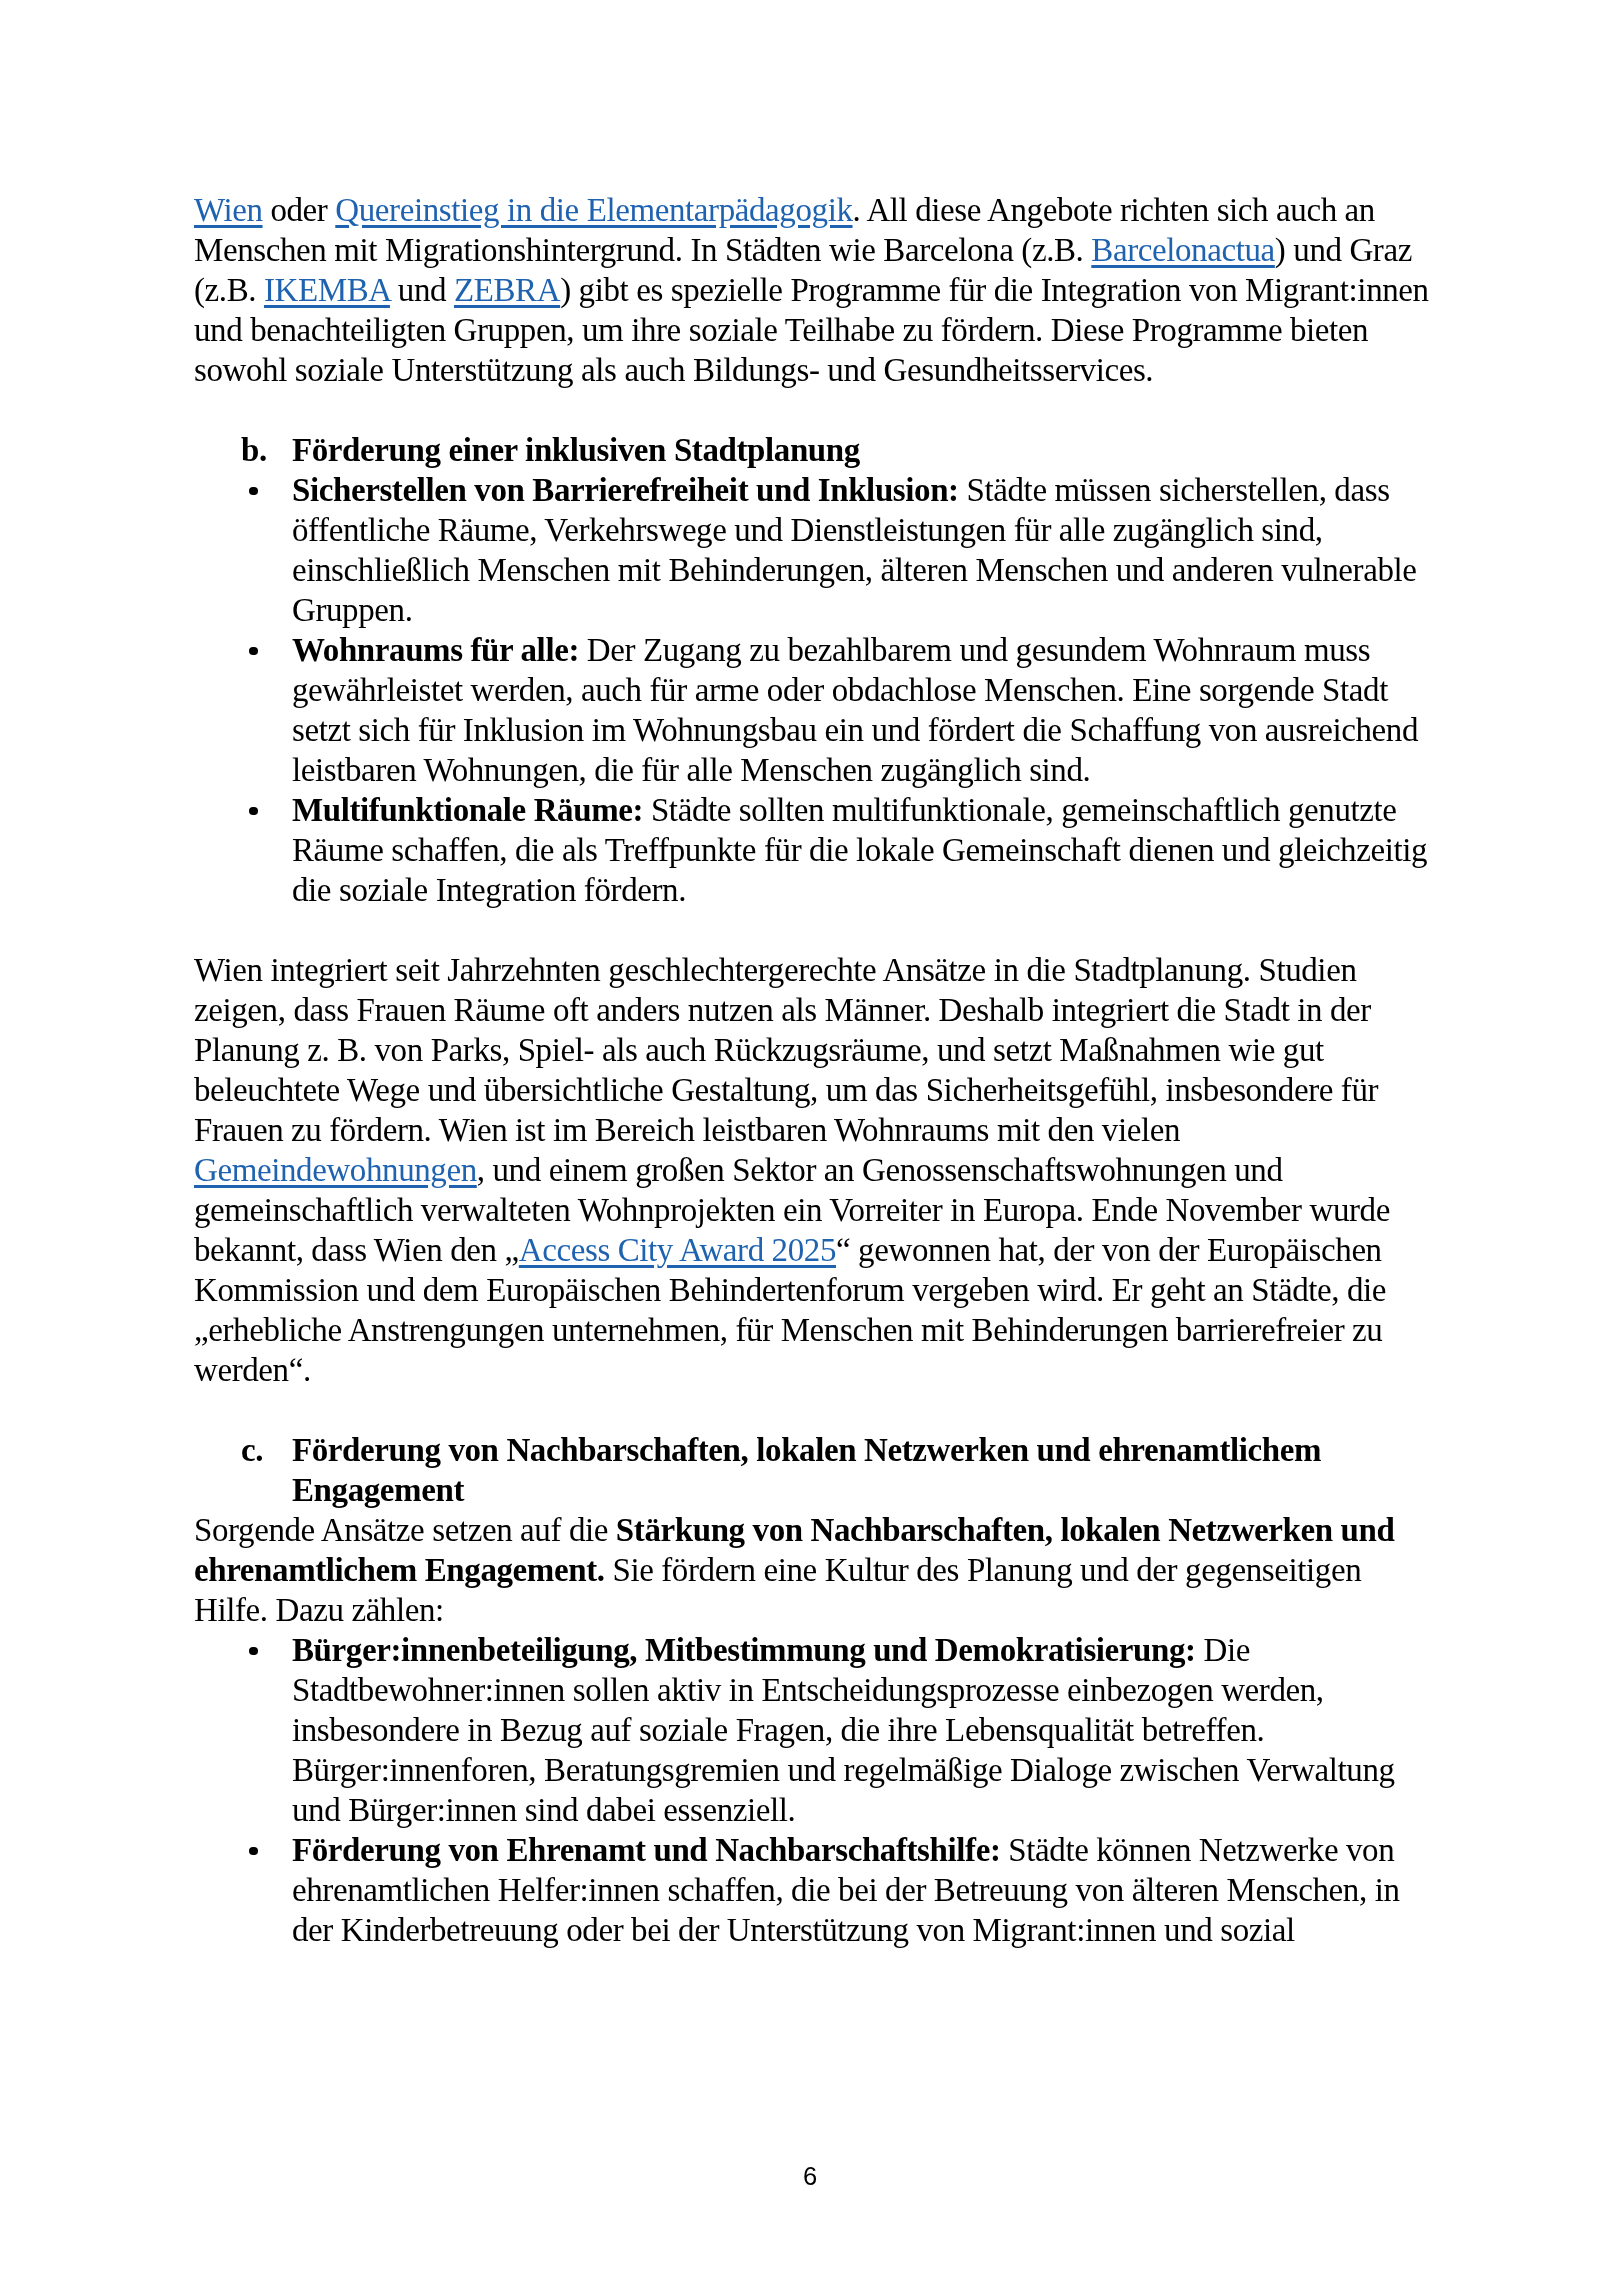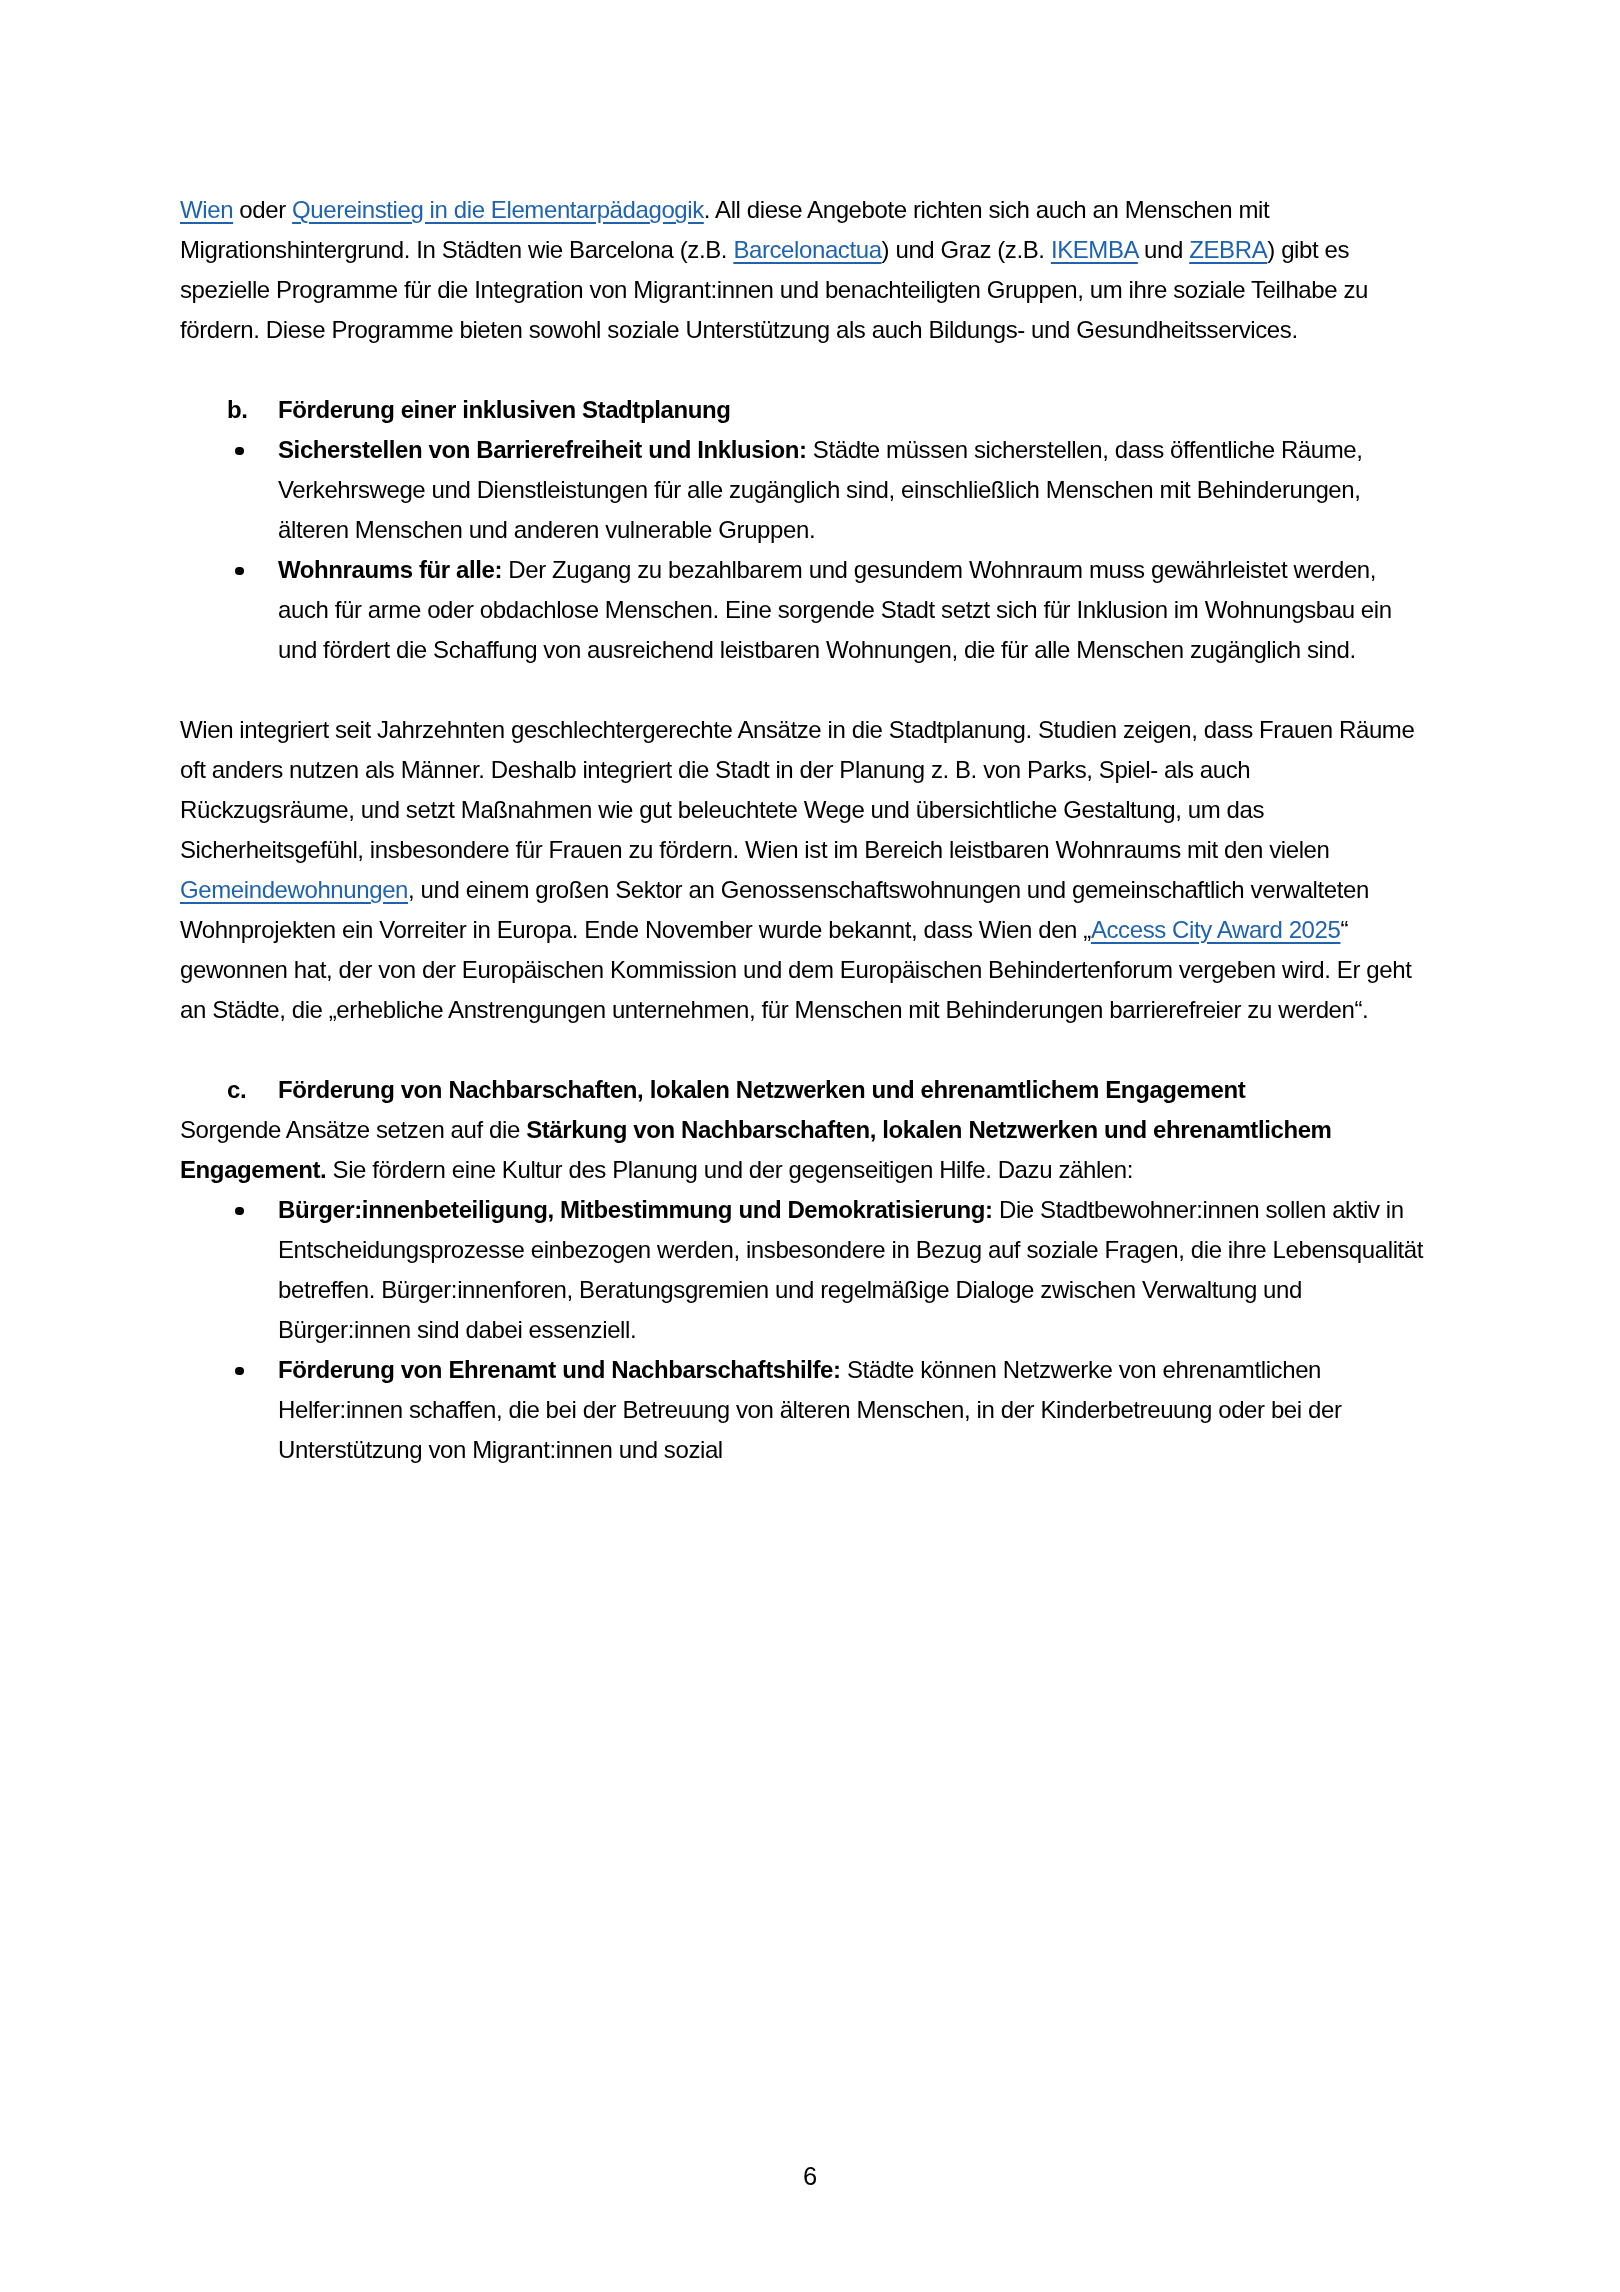--- a/index.html
+++ b/index.html
@@ -1,20 +1,20 @@
 <!DOCTYPE html>
 <html><head>
 <meta charset="utf-8">
 <style>
   html, body { margin: 0; padding: 0; background: #ffffff; }
   body { width: 1620px; height: 2293px; position: relative; overflow: hidden; }
   .page {
-    position: absolute; left: 180px; top: 190px; width: 1245px;
-    font-family: Liberation Sans, sans-serif;
-    font-size: 24px; line-height: 40px; color: #000;
+    position: absolute; left: 194px; top: 190px; width: 1245px;
+    font-family: Liberation Serif, serif;
+    font-size: 33px; line-height: 40px; color: #000;
     letter-spacing: -0.4px;
   }
   p { margin: 0; }
   a { color: #1f63b0; text-decoration: underline; text-underline-offset: 3.9px; }
   b { font-weight: bold; }
   .gap { height: 40px; }
   .heading { display: flex; padding-left: 47px; font-weight: bold; }
   .heading .marker { width: 51px; flex: 0 0 51px; }
   .heading .htext { flex: 1; }
   ul.bullets { list-style: none; margin: 0; padding: 0; }
@@ -38,20 +38,21 @@
   <div class="gap"></div>
 
   <div class="heading">
     <span class="marker">b.</span>
     <span class="htext">Förderung einer inklusiven Stadtplanung</span>
   </div>
 
   <ul class="bullets">
     <li><span class="bullet"></span><b>Sicherstellen von Barrierefreiheit und Inklusion:</b><span> Städte müssen sicherstellen, dass öffentliche Räume, Verkehrswege und Dienstleistungen für alle zugänglich sind, einschließlich Menschen mit Behinderungen, älteren Menschen und anderen vulnerable Gruppen.</span></li>
     <li><span class="bullet"></span><b>Wohnraums für alle:</b><span> Der Zugang zu bezahlbarem und gesundem Wohnraum muss gewährleistet werden, auch für arme oder obdachlose Menschen. Eine sorgende Stadt setzt sich für Inklusion im Wohnungsbau ein und fördert die Schaffung von ausreichend leistbaren Wohnungen, die für alle Menschen zugänglich sind.</span></li>
+    <li><span class="bullet"></span><b>Multifunktionale Räume:</b><span> Städte sollten multifunktionale, gemeinschaftlich genutzte Räume schaffen, die als Treffpunkte für die lokale Gemeinschaft dienen und gleichzeitig die soziale Integration fördern.</span></li>
   </ul>
 
   <div class="gap"></div>
 
   <p><span>Wien integriert seit Jahrzehnten geschlechtergerechte Ansätze in die Stadtplanung. Studien zeigen, dass Frauen Räume oft anders nutzen als Männer. Deshalb integriert die Stadt in der Planung z. B. von Parks, Spiel- als auch Rückzugsräume, und setzt Maßnahmen wie gut beleuchtete Wege und übersichtliche Gestaltung, um das Sicherheitsgefühl, insbesondere für Frauen zu fördern. Wien ist im Bereich leistbaren Wohnraums mit den vielen </span><a href="#">Gemeindewohnungen</a><span>, und einem großen Sektor an Genossenschaftswohnungen und gemeinschaftlich verwalteten Wohnprojekten ein Vorreiter in Europa. Ende November wurde bekannt, dass Wien den „</span><a href="#">Access City Award 2025</a><span>“ gewonnen hat, der von der Europäischen Kommission und dem Europäischen Behindertenforum vergeben wird. Er geht an Städte, die „erhebliche Anstrengungen unternehmen, für Menschen mit Behinderungen barrierefreier zu werden“.</span></p>
 
   <div class="gap"></div>
 
   <div class="heading">
     <span class="marker">c.</span>

